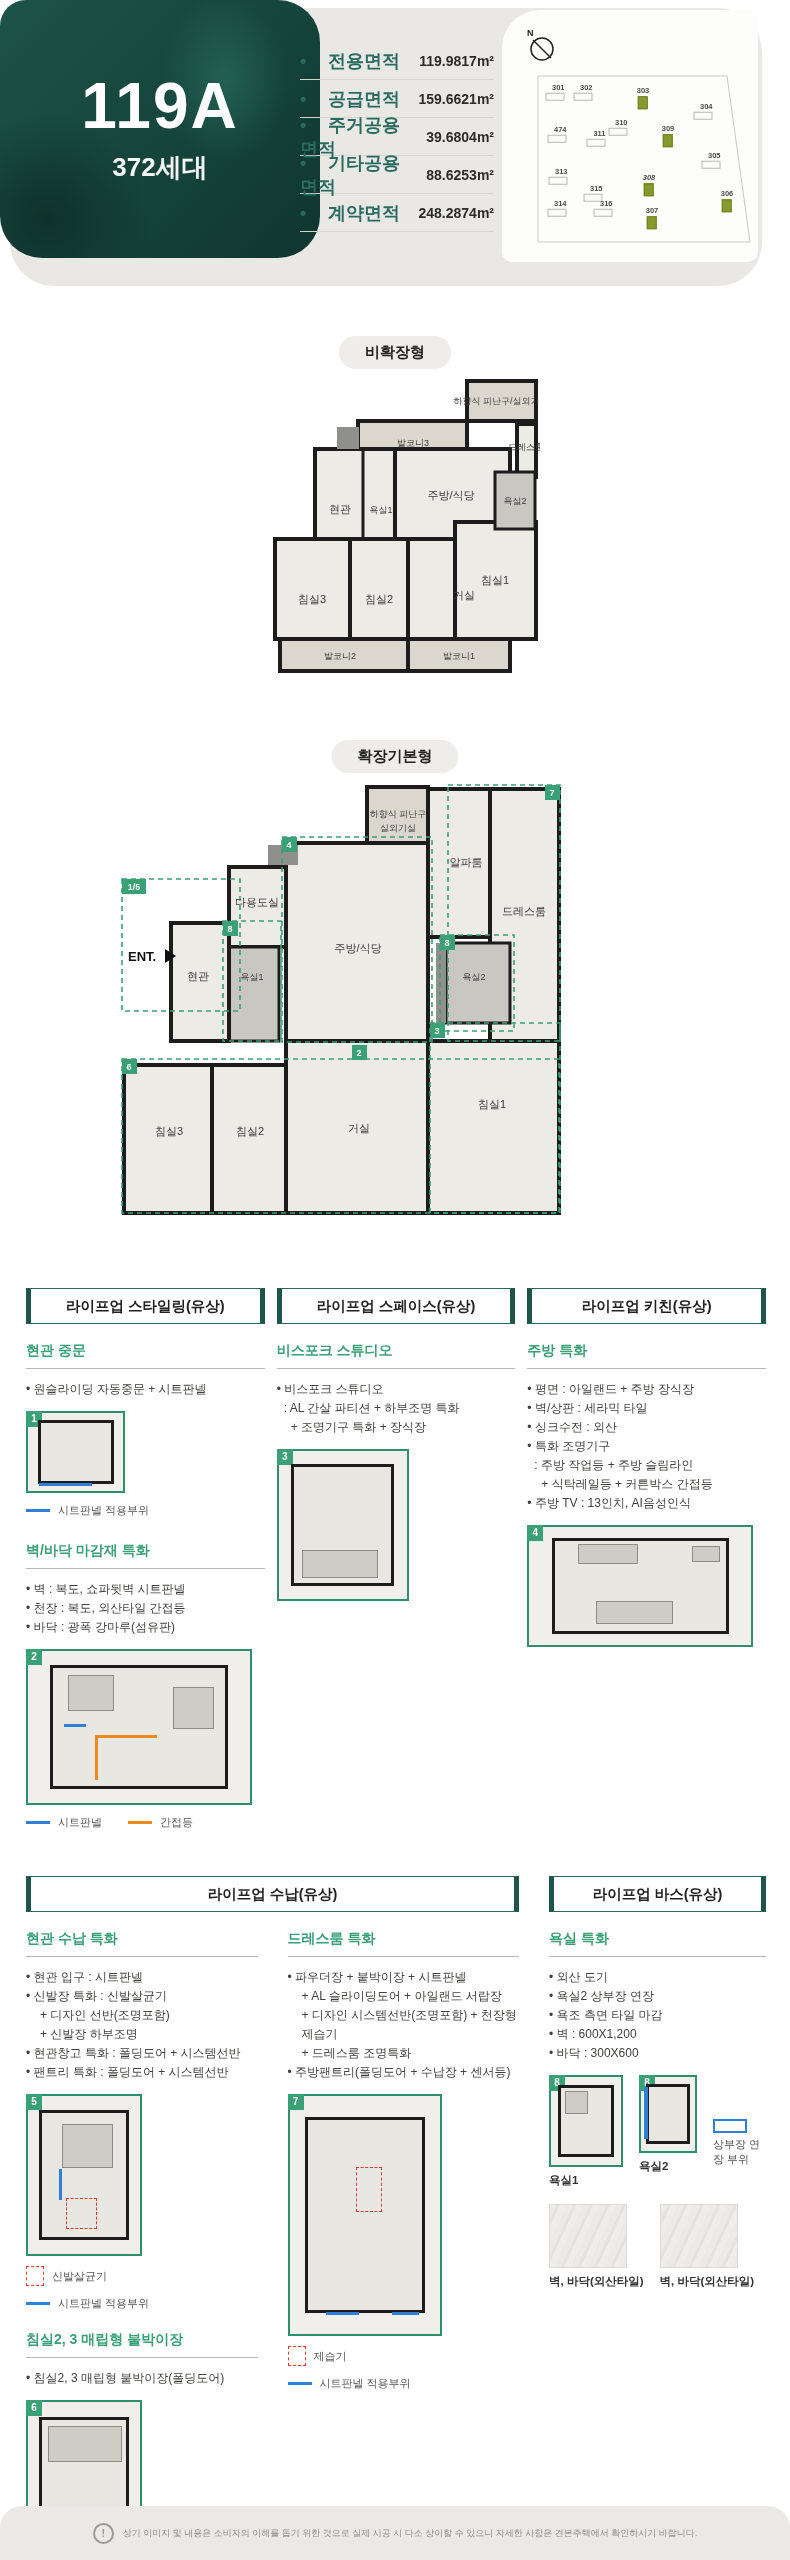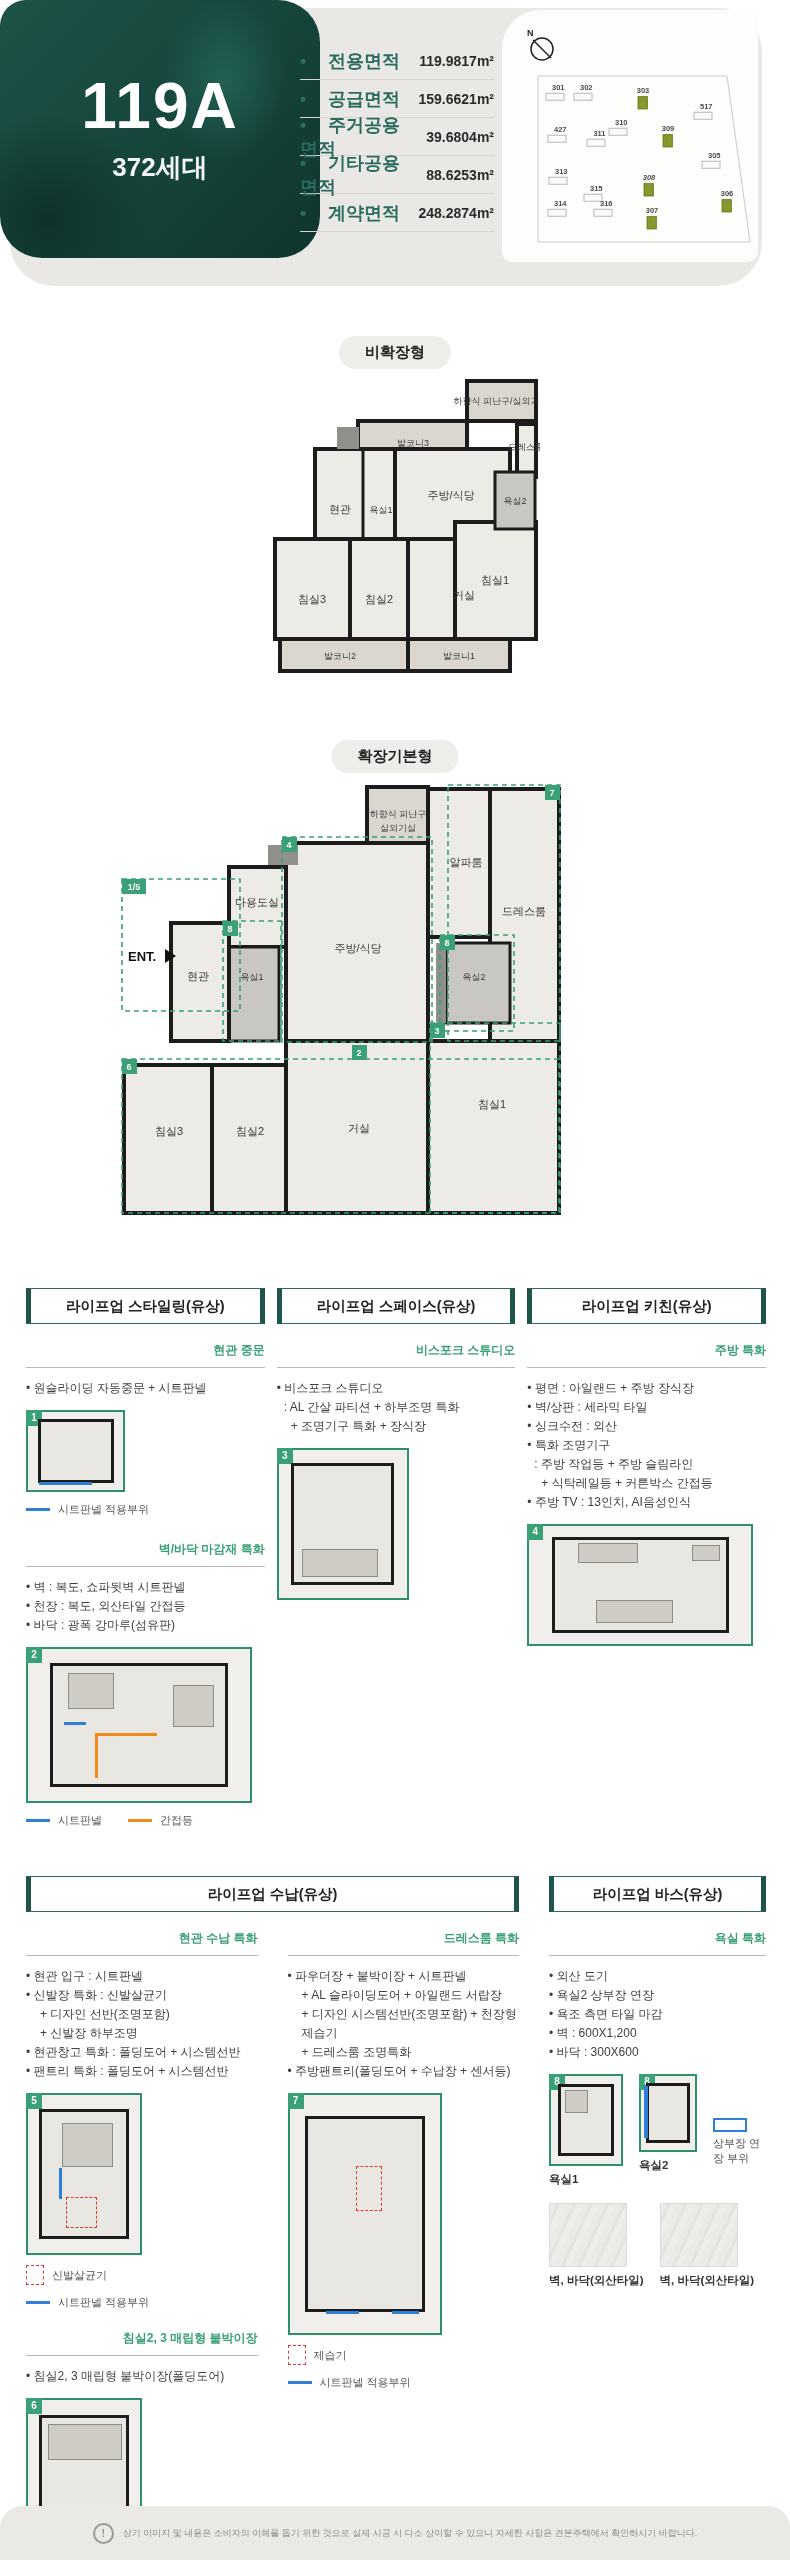--- a/index.html
+++ b/index.html
@@ -44,21 +44,21 @@
   .plan .ent{font-size:13px;font-weight:700;fill:#111;}
   
   .row1{position:absolute;left:26px;top:1288px;width:740px;display:flex;gap:12px;}
   .row2{position:absolute;left:26px;top:1876px;width:740px;display:flex;gap:30px;}
   .col{flex:1;min-width:0;}
   .colfix{width:493px;flex:none;}
   .subcols{display:flex;gap:30px;}
   .subcols>.col{flex:1;}
   .secbox{border:1px solid #2a6b60;border-left:5px solid #1f5449;border-right:5px solid #1f5449;
           height:34px;line-height:34px;text-align:center;font-size:14.5px;font-weight:700;color:#222;}
-  .h4{margin-top:18px;font-size:12px;font-weight:700;color:#3aa076;text-align:right;}
+  .h4{margin-top:18px;font-size:14px;font-weight:700;color:#3aa076;}
   .rule{border-top:1px solid #b9b8b4;margin:8px 0 11px;}
   .b{font-size:12px;line-height:19px;color:#3f3f3d;}
   .b.b0::before{content:"• ";}
   .b.b1{padding-left:7px;}
   .b.b2{padding-left:14px;}
   .thumb{position:relative;border:2px solid #2e8f6e;background:#f0efeb;margin-top:12px;}
   .thumb .tag{position:absolute;left:-2px;top:-2px;width:16px;height:16px;background:#3aa076;color:#fff;
               font-size:10px;font-weight:700;text-align:center;line-height:16px;}
   .thumb .inner{position:absolute;left:10%;top:9%;right:10%;bottom:9%;border:3px solid #1c1c1c;background:#e9e7e2;}
   .thumb .blkA{position:absolute;background:#cfccc6;border:1px solid #8c8c88;}
@@ -133,29 +133,29 @@
         </div>
         <div class="bld" style="left: 81px; top: 82px;">
           <span>302</span>
           <i></i>
         </div>
         <div class="bld hl" style="left: 141px; top: 88px;">
           <span>303</span>
           <i></i>
         </div>
         <div class="bld" style="left: 201px; top: 101px;">
-          <span>517</span>
+          <span>304</span>
           <i></i>
         </div>
         <div class="bld" style="left: 116px; top: 117px;">
           <span>310</span>
           <i></i>
         </div>
         <div class="bld" style="left: 55px; top: 124px;">
-          <span>427</span>
+          <span>474</span>
           <i></i>
         </div>
         <div class="bld" style="left: 94px; top: 128px;">
           <span>311</span>
           <i></i>
         </div>
         <div class="bld hl" style="left: 166px; top: 126px;">
           <span>309</span>
           <i></i>
         </div>

